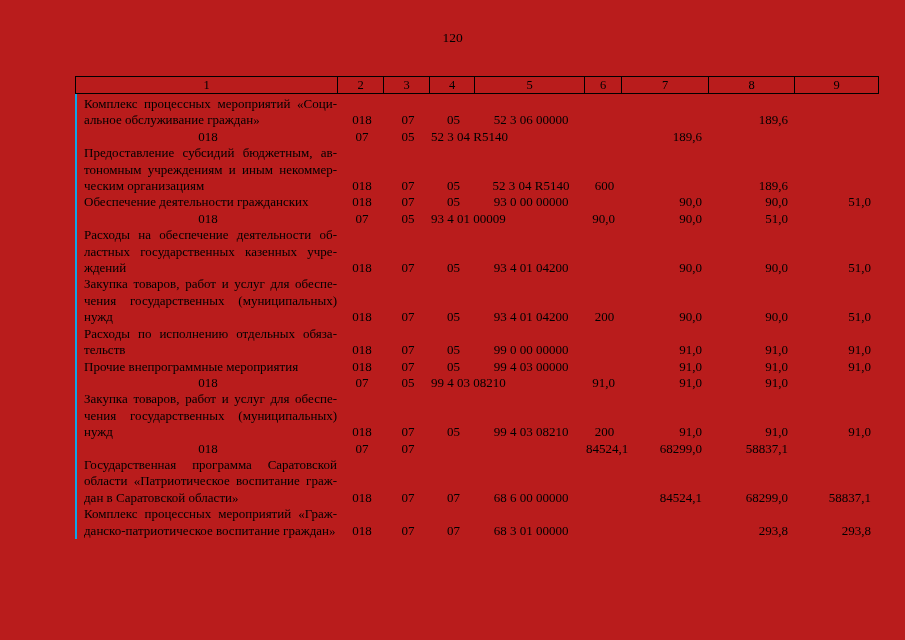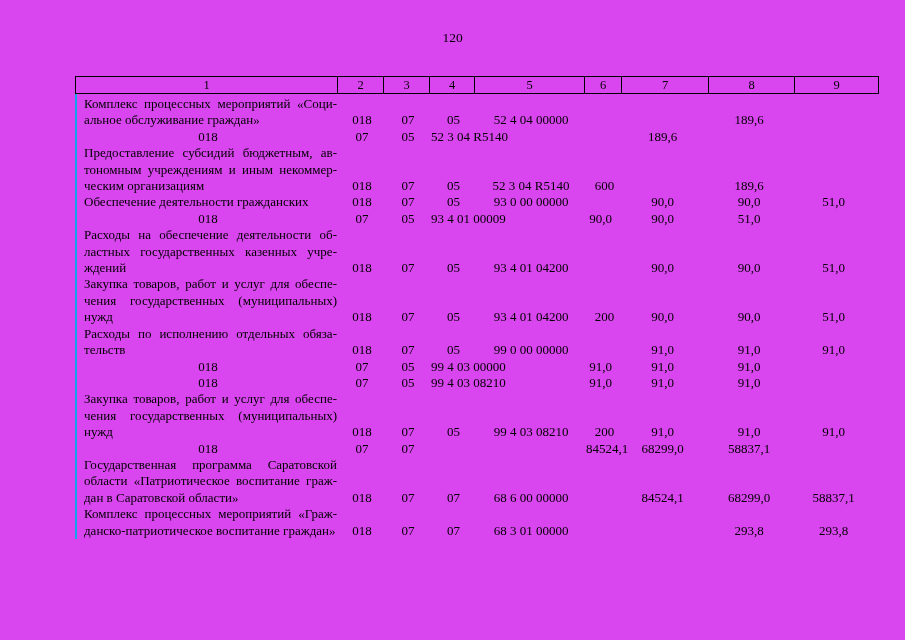--- a/index.html
+++ b/index.html
@@ -4,21 +4,21 @@
 <style>
   * { margin:0; padding:0; box-sizing:border-box; }
   html,body { background:#ffffff; }
   body {
     width:905px; height:640px;
     font-family:"Liberation Serif", serif;
     color:#000;
     position:relative;
     overflow:hidden;
   }
-  .page { position:absolute; inset:0; background:#d946ef; }
+  .page { position:absolute; inset:0; background:#b91c1c; }
   .page-number {
     position:absolute; top:30px; left:0; width:905px;
     text-align:center; font-size:13.5px;
   }
   .budget-table { position:absolute; left:75px; top:76px; width:804px; }
   .thead {
     display:grid;
     grid-template-columns:262px 46px 46px 45px 110px 37px 87px 86px 83px;
     border:1px solid #000;
   }
@@ -40,21 +40,21 @@
     display:grid;
     grid-template-columns:262px 46px 46px 45px 110px 37px 87px 86px 83px;
   }
   .desc {
     padding:0 2px 0 7px;
     text-align:justify;
     hyphens:manual;
   }
   .cell { align-self:end; white-space:nowrap; }
   .center { text-align:center; }
-  .amount { text-align:center; padding-right:8px; }
+  .amount { text-align:right; padding-right:8px; }
 </style>
 </head>
 <body>
 
 <div class="page">
   <div class="page-number">120</div>
   <div class="budget-table">
     <div class="thead" id="thead">
         <div class="hcell">1</div>
         <div class="hcell">2</div>
@@ -65,21 +65,21 @@
         <div class="hcell">7</div>
         <div class="hcell">8</div>
         <div class="hcell">9</div>
       </div>
     <div class="tbody" id="tbody">
         <div class="row">
           <div class="desc">Комплекс процессных мероприятий «Соци­альное обслуживание граждан»</div>
           <div class="cell center">018</div>
           <div class="cell center">07</div>
           <div class="cell center">05</div>
-          <div class="cell center">52 4 04 00000</div>
+          <div class="cell center">52 3 06 00000</div>
           <div class="cell center"></div>
           <div class="cell amount"></div>
           <div class="cell amount">189,6</div>
           <div class="cell amount"></div>
         </div>
         <div class="row">
           <div class="cell center">018</div>
           <div class="cell center">07</div>
           <div class="cell center">05</div>
           <div class="cell center">52 3 04 R5140</div>
@@ -147,20 +147,21 @@
           <div class="cell center">018</div>
           <div class="cell center">07</div>
           <div class="cell center">05</div>
           <div class="cell center">99 0 00 00000</div>
           <div class="cell center"></div>
           <div class="cell amount">91,0</div>
           <div class="cell amount">91,0</div>
           <div class="cell amount">91,0</div>
         </div>
         <div class="row">
+          <div class="desc">Прочие внепрограммные мероприятия</div>
           <div class="cell center">018</div>
           <div class="cell center">07</div>
           <div class="cell center">05</div>
           <div class="cell center">99 4 03 00000</div>
           <div class="cell center"></div>
           <div class="cell amount">91,0</div>
           <div class="cell amount">91,0</div>
           <div class="cell amount">91,0</div>
         </div>
         <div class="row">

